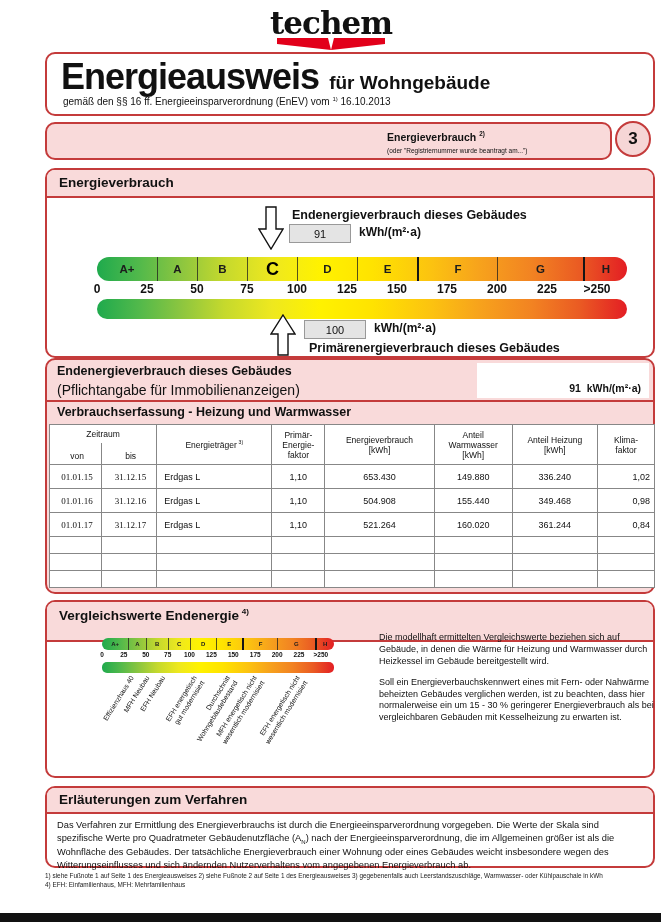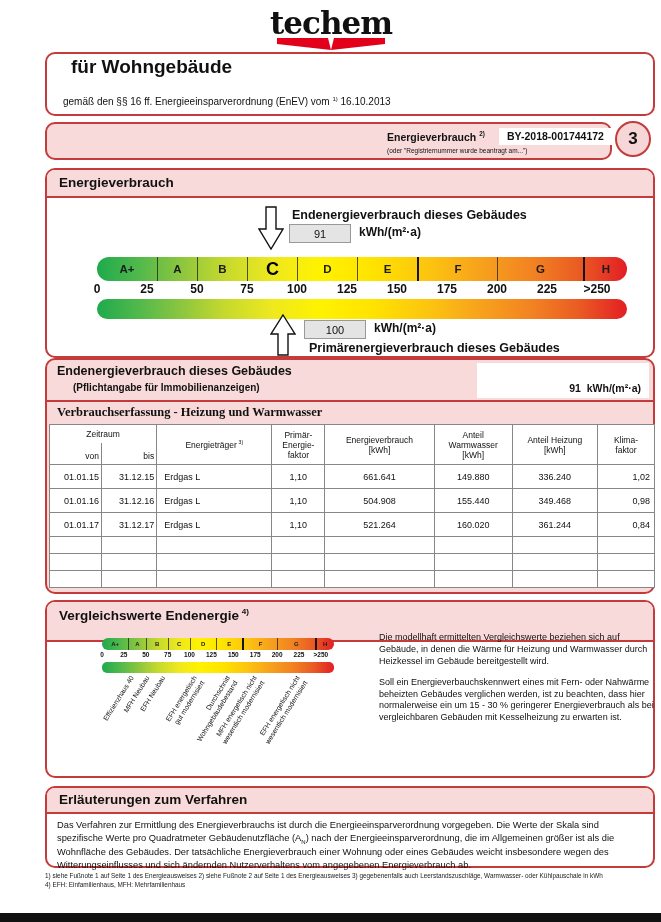--- a/index.html
+++ b/index.html
@@ -60,33 +60,33 @@
   .small .bar.letters{height:12px;border-radius:6px;}
   .small .seg{font-size:6px;}
   .small .ticks{height:10px;margin-top:1px;}
   .small .tick{font-size:6.5px;}
   .small .bar.plain{height:11px;margin-top:1px;border-radius:5px;}
 
   
   .de-box{left:45px;top:358px;width:610px;height:236px;background:var(--pink);}
   .de-row1{position:relative;height:42px;border-bottom:2px solid var(--red);}
   .de-l1{position:absolute;left:10px;top:4px;font-size:12.5px;font-weight:bold;}
-  .de-l2{position:absolute;left:26px;top:22px;font-size:10px;font-weight:bold;}
+  .de-l2{position:absolute;left:10px;top:22px;font-size:14px;font-weight:normal;}
   .de-white{position:absolute;right:4px;top:3px;width:172px;height:35px;background:#fff;}
   .de-white .v{position:absolute;right:8px;bottom:4px;font-size:10.5px;font-weight:bold;}
-  .de-row2{position:relative;height:18px;font-family:Liberation Serif, serif;}
+  .de-row2{position:relative;height:18px;}
   .de-row2 .h2{position:absolute;left:10px;top:3px;font-size:12.5px;font-weight:bold;}
   table.vt{position:absolute;left:2px;top:64px;width:606px;border-collapse:collapse;font-size:9px;}
   .vt th,.vt td{border:1px solid #878787;background:#fff;padding:1px 2px;}
   .vt th{font-weight:normal;font-size:8.5px;text-align:center;vertical-align:middle;white-space:pre-line;}
   .vt .zs{border-bottom:none;height:18px;vertical-align:top;padding-top:4px;}
-  .vt .vb{border-top:none;text-align:right;padding-left:5px;height:22px;vertical-align:bottom;padding-bottom:3px;}
+  .vt .vb{border-top:none;text-align:center;padding-left:5px;height:22px;vertical-align:bottom;padding-bottom:3px;}
   .vt td{height:24px;}
   .vt tr.empty td{height:17px;}
-  .vt td.c1,.vt td.c2{text-align:right;padding-left:5px;}
+  .vt td.c1,.vt td.c2{text-align:center;padding-left:5px;font-family:Liberation Serif, serif;}
   .vt td.c3{text-align:left;padding-left:7px;}
   .vt td.c4,.vt td.c5,.vt td.c6,.vt td.c7{text-align:center;}
   .vt td.c8{text-align:right;padding-right:4px;}
 
   
   .vw-box{left:45px;top:600px;width:610px;height:178px;}
   .vw-strip{height:40px;}
   .vw-labels{position:absolute;left:55px;top:72px;width:232px;height:100px;}
   .vw-anchor{position:absolute;top:0;width:0;height:0;}
   .vw-rot{position:absolute;right:0;top:0;transform-origin:100% 0;transform:rotate(-58deg);white-space:pre;font-size:7px;line-height:1.3;text-align:right;display:block;}
@@ -113,35 +113,35 @@
   <div class="logo">
     <svg width="140" height="48" viewBox="0 0 140 48">
       <text x="70" y="30" text-anchor="middle" font-family="DejaVu Serif, serif" font-weight="bold" font-size="31" letter-spacing="-1" fill="#111">techem</text>
       <polygon points="16,34 67,34 70,46 16,40" fill="#e2001a"></polygon>
       <polygon points="73,34 124,34 124,40 70,46" fill="#e2001a"></polygon>
     </svg>
   </div>
 
   <div class="box title-box">
     <div class="title-line">
+      <span class="title-main">Energieausweis</span>
       <span class="title-sub">für Wohngebäude</span>
     </div>
     <div class="title-law">
       <span>gemäß den §§ 16 ff. Energieeinsparverordnung (EnEV) vom</span>
       <sup>1)</sup>
       <span>16.10.2013</span>
     </div>
   </div>
 
   <div class="reg-bar">
     <div class="reg-label">
       <span>Energieverbrauch</span>
       <sup>2)</sup>
     </div>
-    <div class="reg-input">BY-2018-001744172</div>
     <div class="reg-note">(oder "Registriernummer wurde beantragt am...")</div>
   </div>
   <div class="page-circle">3</div>
 
   <div class="box ev-box">
     <div class="strip ev-strip">
       <div class="h">Energieverbrauch</div>
     </div>
 
     <svg class="arrow" style="left:211px;top:36px;" width="26" height="44" viewBox="0 0 26 44">
@@ -234,21 +234,21 @@
           <th class="vb">von</th>
           <th class="vb">bis</th>
         </tr>
       </thead>
       <tbody>
           <tr>
             <td class="c1">01.01.15</td>
             <td class="c2">31.12.15</td>
             <td class="c3">Erdgas L</td>
             <td class="c4">1,10</td>
-            <td class="c5">661.641</td>
+            <td class="c5">653.430</td>
             <td class="c6">149.880</td>
             <td class="c7">336.240</td>
             <td class="c8">1,02</td>
           </tr>
           <tr>
             <td class="c1">01.01.16</td>
             <td class="c2">31.12.16</td>
             <td class="c3">Erdgas L</td>
             <td class="c4">1,10</td>
             <td class="c5">504.908</td>

